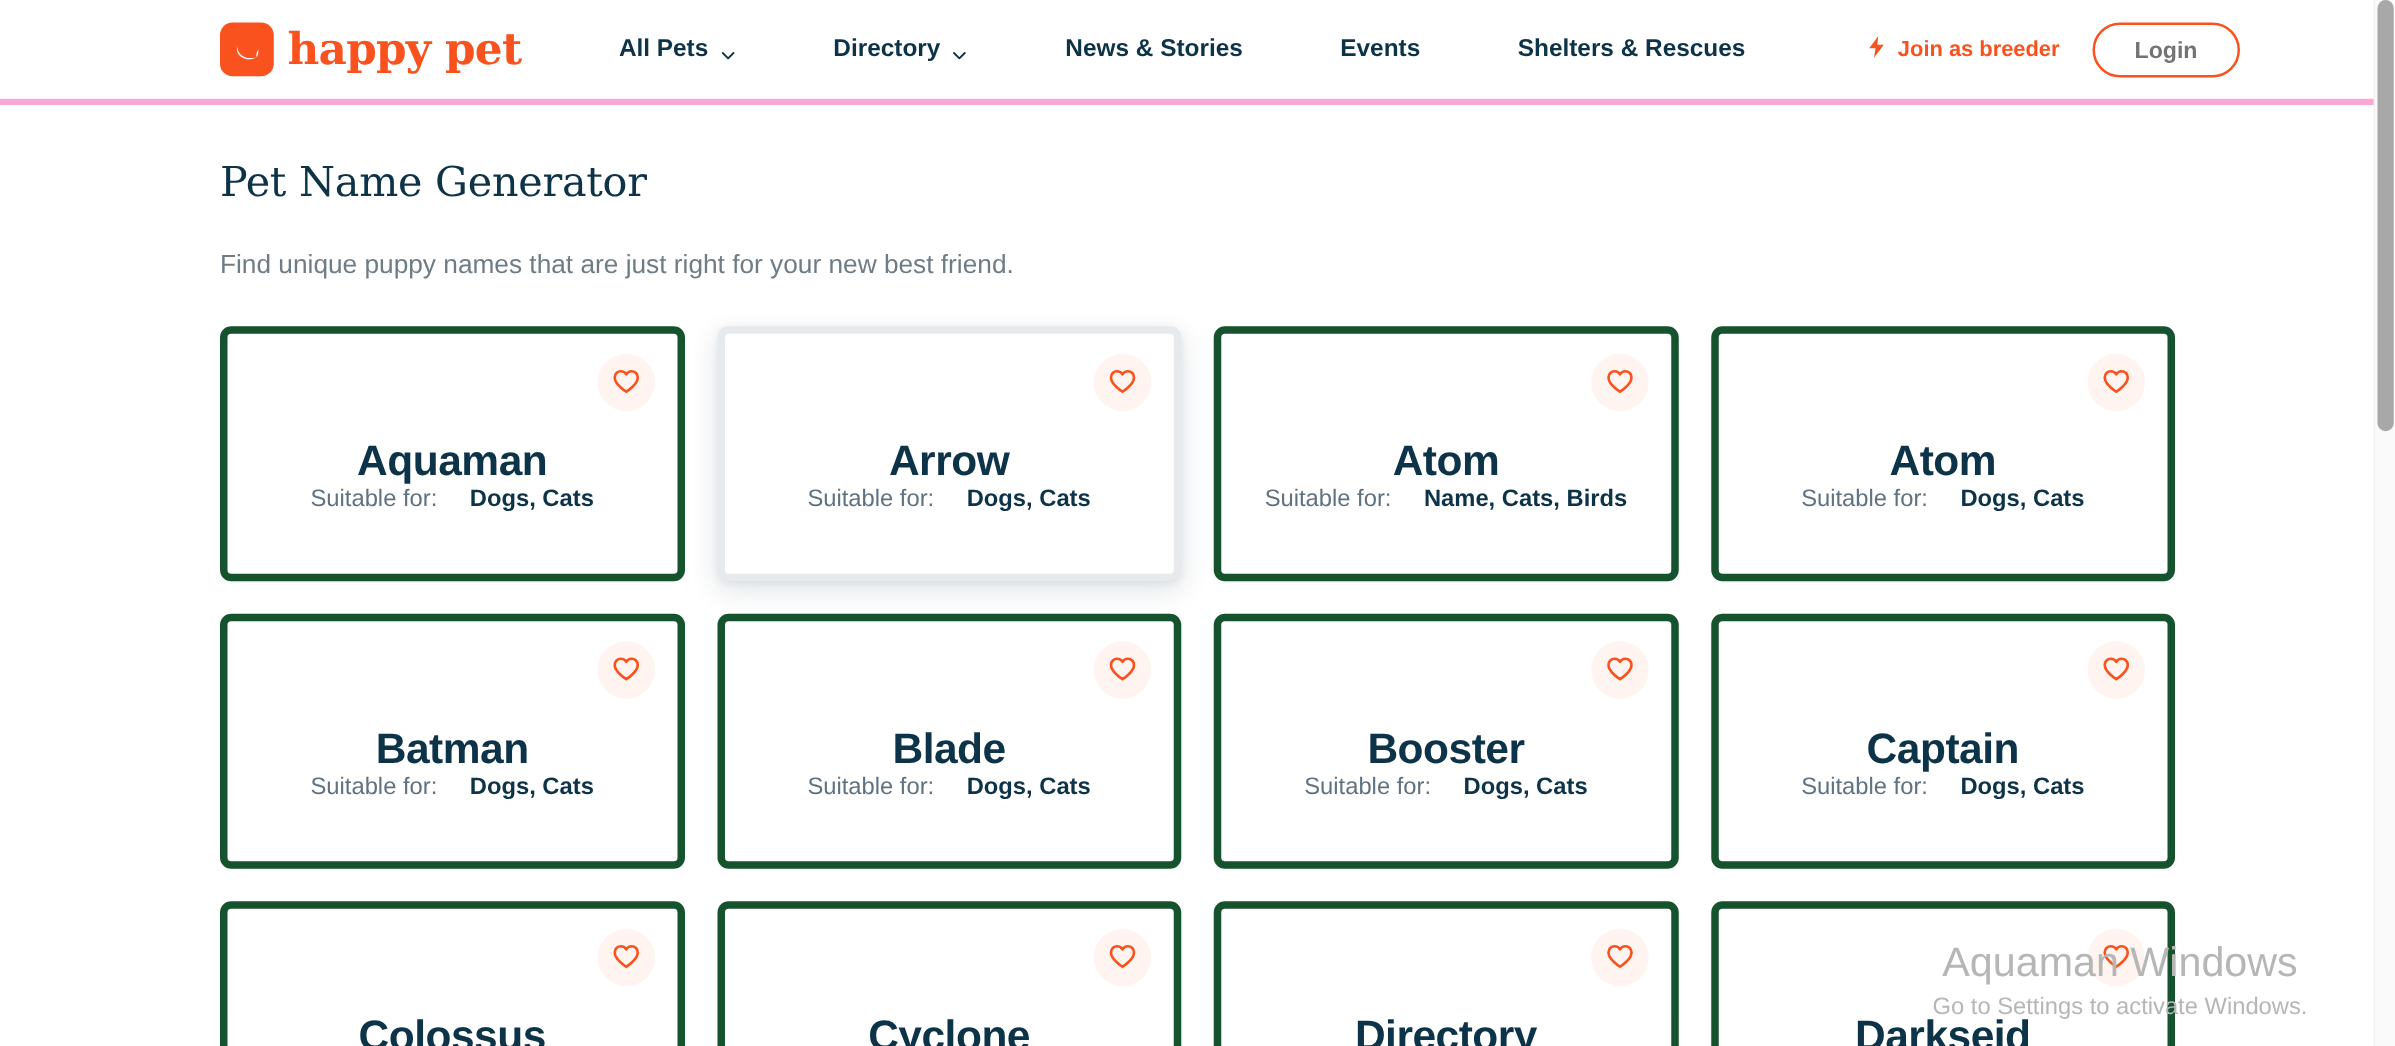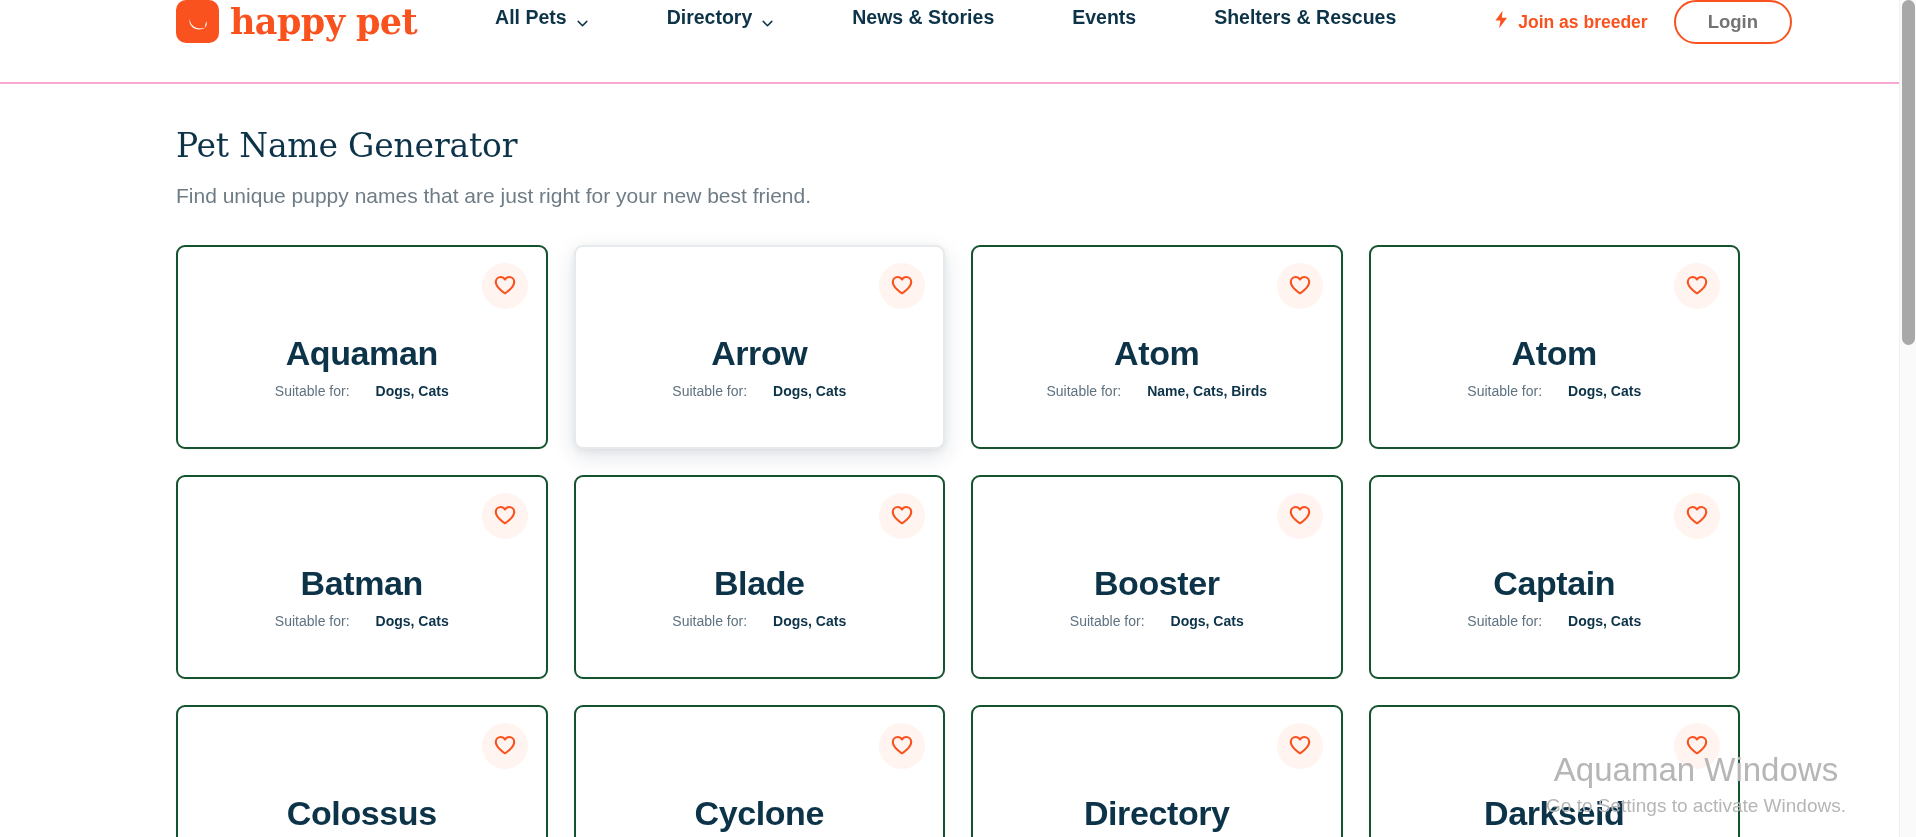--- a/index.html
+++ b/index.html
@@ -18,23 +18,23 @@
     height: 837px;
     background: #ffffff;
     overflow: hidden;
   }
 
   
   .header {
     position: relative;
     height: 84px;
     background: #ffffff;
-    border-bottom: 2px solid #f9a8d4;
-    display: flex;
-    align-items: flex-start;
+    border-bottom: 5px solid #f9a8d4;
+    display: flex;
+    align-items: center;
     padding-left: 176px;
     padding-right: 24px;
   }
 
   .brand {
     display: flex;
     align-items: center;
     gap: 11px;
     flex: 0 0 auto;
     cursor: pointer;
@@ -132,39 +132,39 @@
   .page-title {
     font-family: "DejaVu Serif", serif;
     font-size: 33px;
     font-weight: 400;
     color: #0d3349;
     letter-spacing: -0.2px;
     line-height: 1.15;
   }
 
   .page-subtitle {
-    margin-top: 17px;
+    margin-top: 33px;
     font-size: 21px;
     color: #6e7c86;
     font-weight: 400;
     line-height: 1.3;
   }
 
   .grid {
     margin-top: 36px;
     display: grid;
     grid-template-columns: repeat(4, 1fr);
     column-gap: 26px;
     row-gap: 26px;
   }
 
   .card {
     position: relative;
     background: #ffffff;
-    border: 2px solid #14532d;
+    border: 6px solid #14532d;
     border-radius: 9px;
     height: 204px;
     box-shadow: 0 1px 2px rgba(16, 40, 60, 0.04);
     display: flex;
     flex-direction: column;
     align-items: center;
     justify-content: center;
     cursor: pointer;
     overflow: hidden;
   }
@@ -202,21 +202,21 @@
 
   .card-meta {
     position: absolute;
     bottom: 48px;
     left: 0;
     right: 0;
     display: flex;
     align-items: baseline;
     justify-content: center;
     gap: 26px;
-    font-size: 14px;
+    font-size: 19px;
   }
 
   .meta-label {
     color: #5f7280;
     font-weight: 400;
   }
 
   .meta-value {
     color: #0d3349;
     font-weight: 700;

